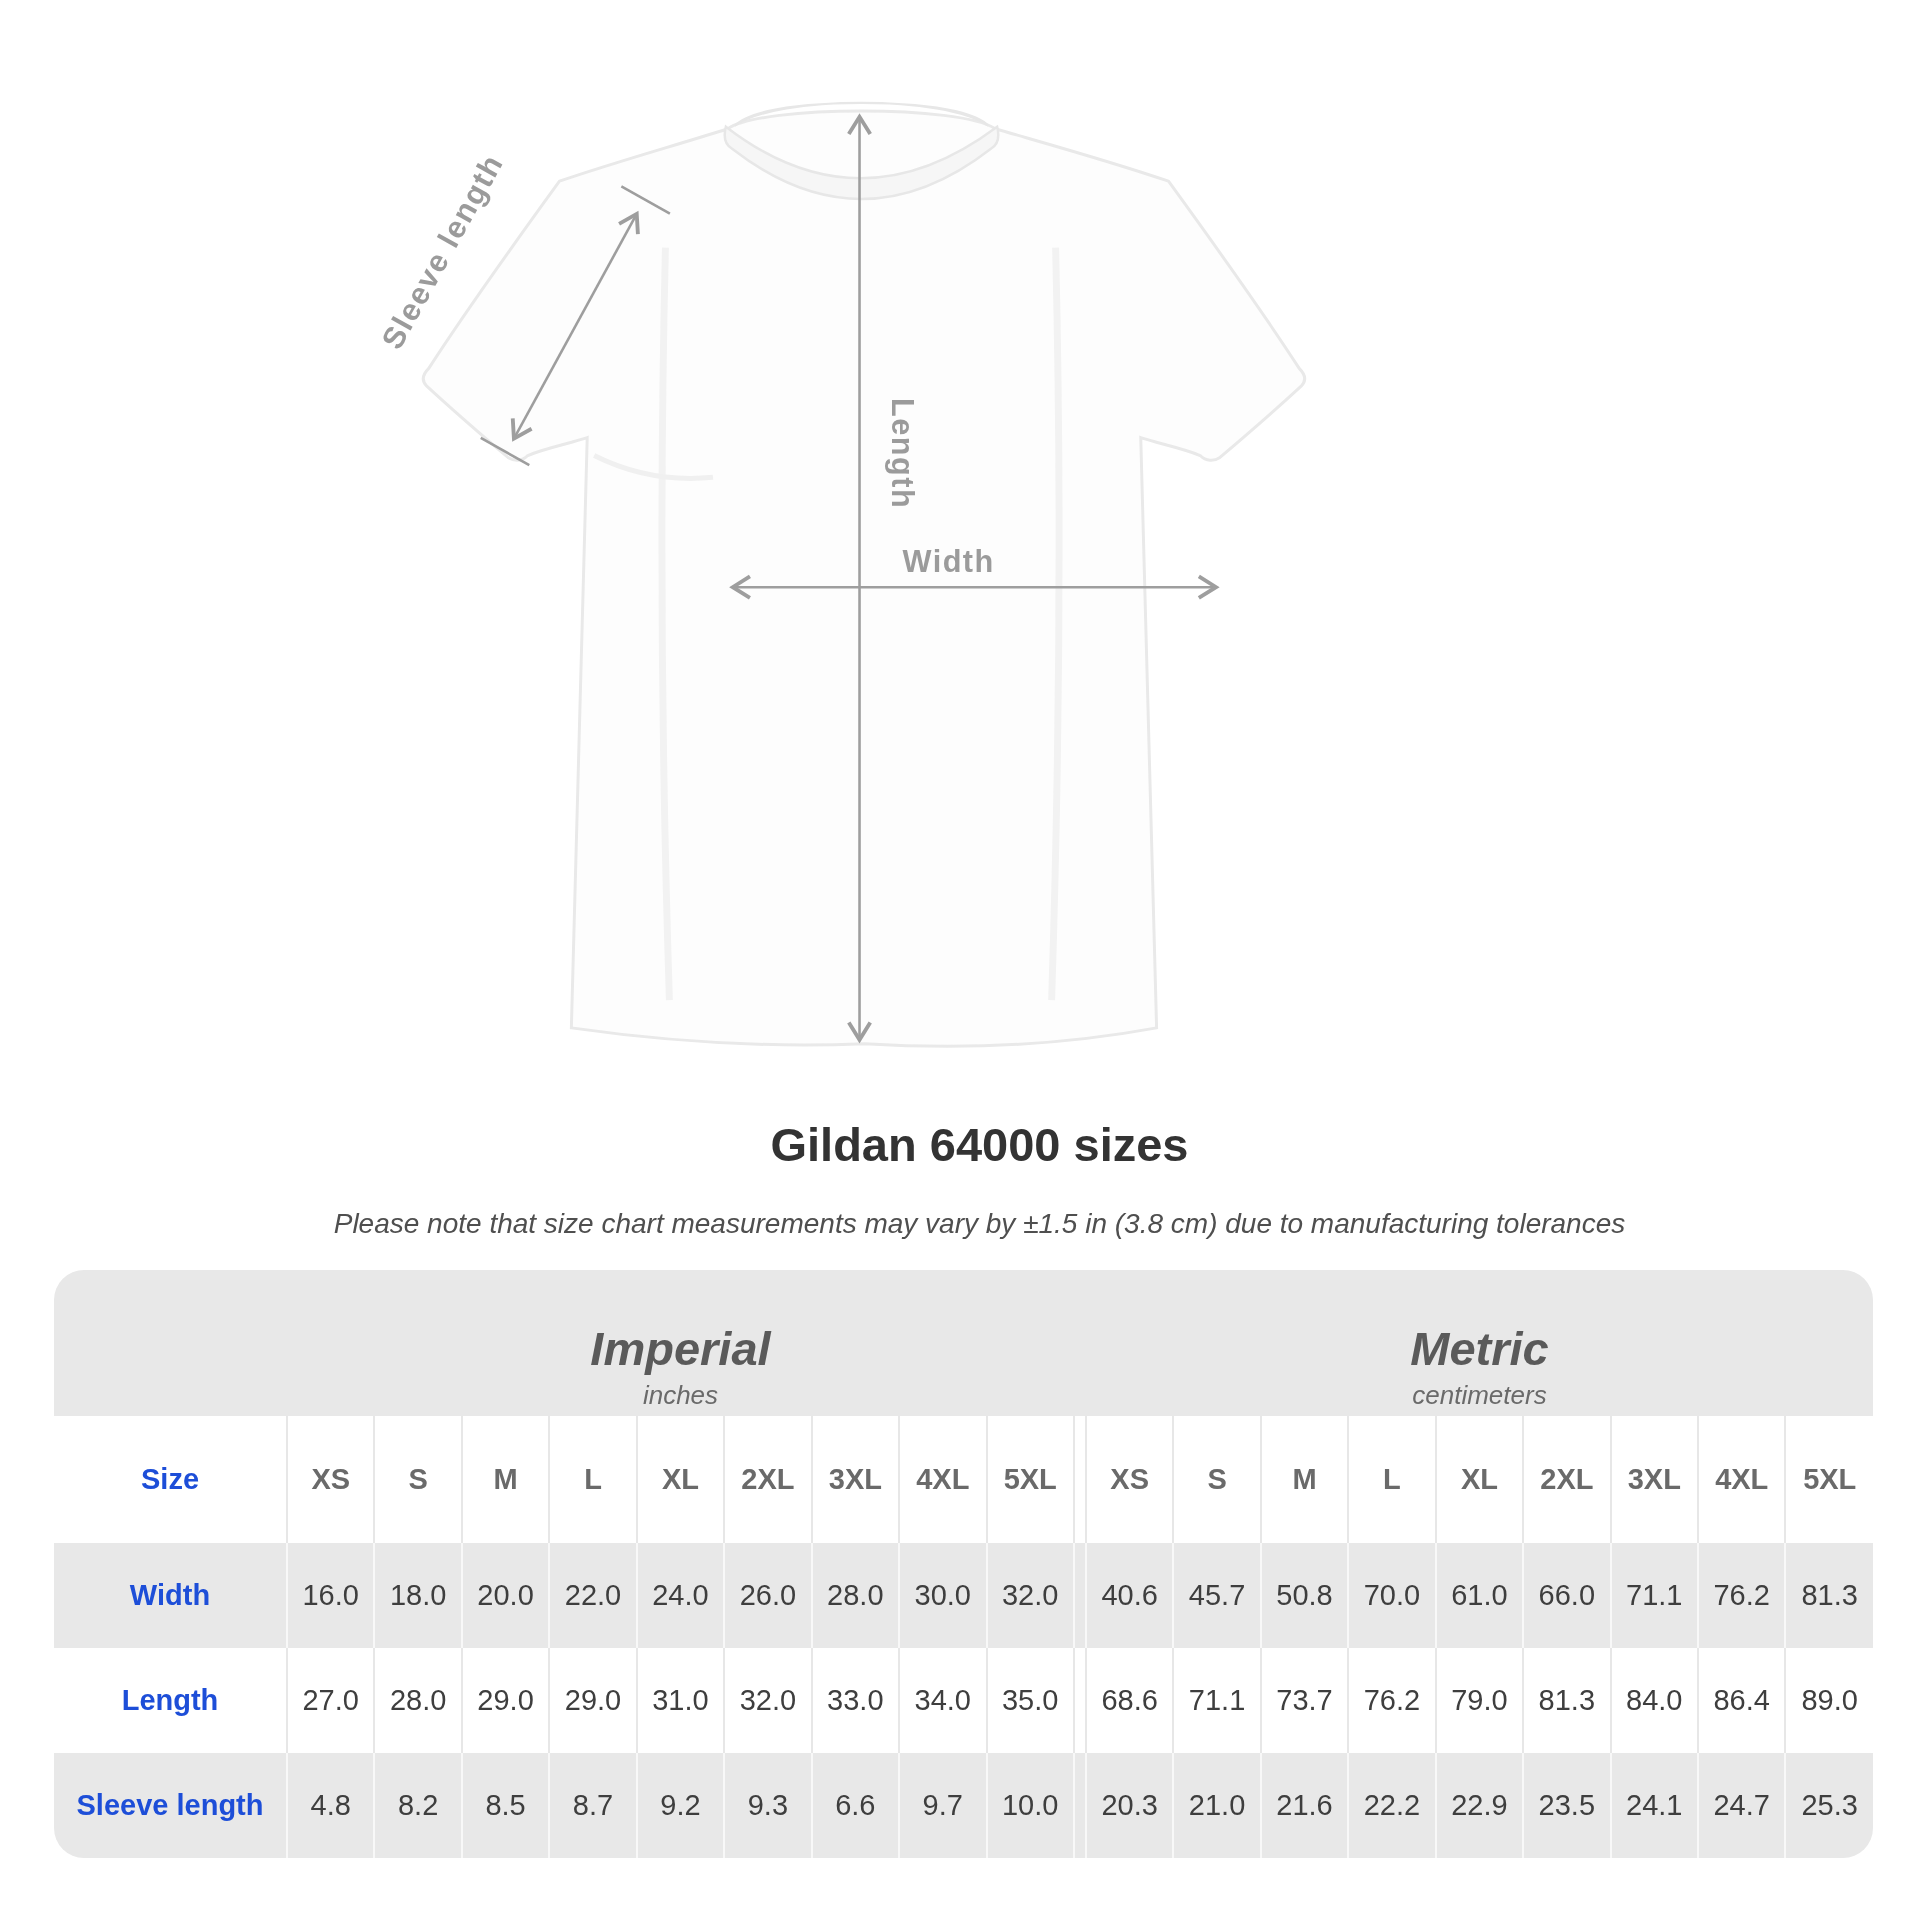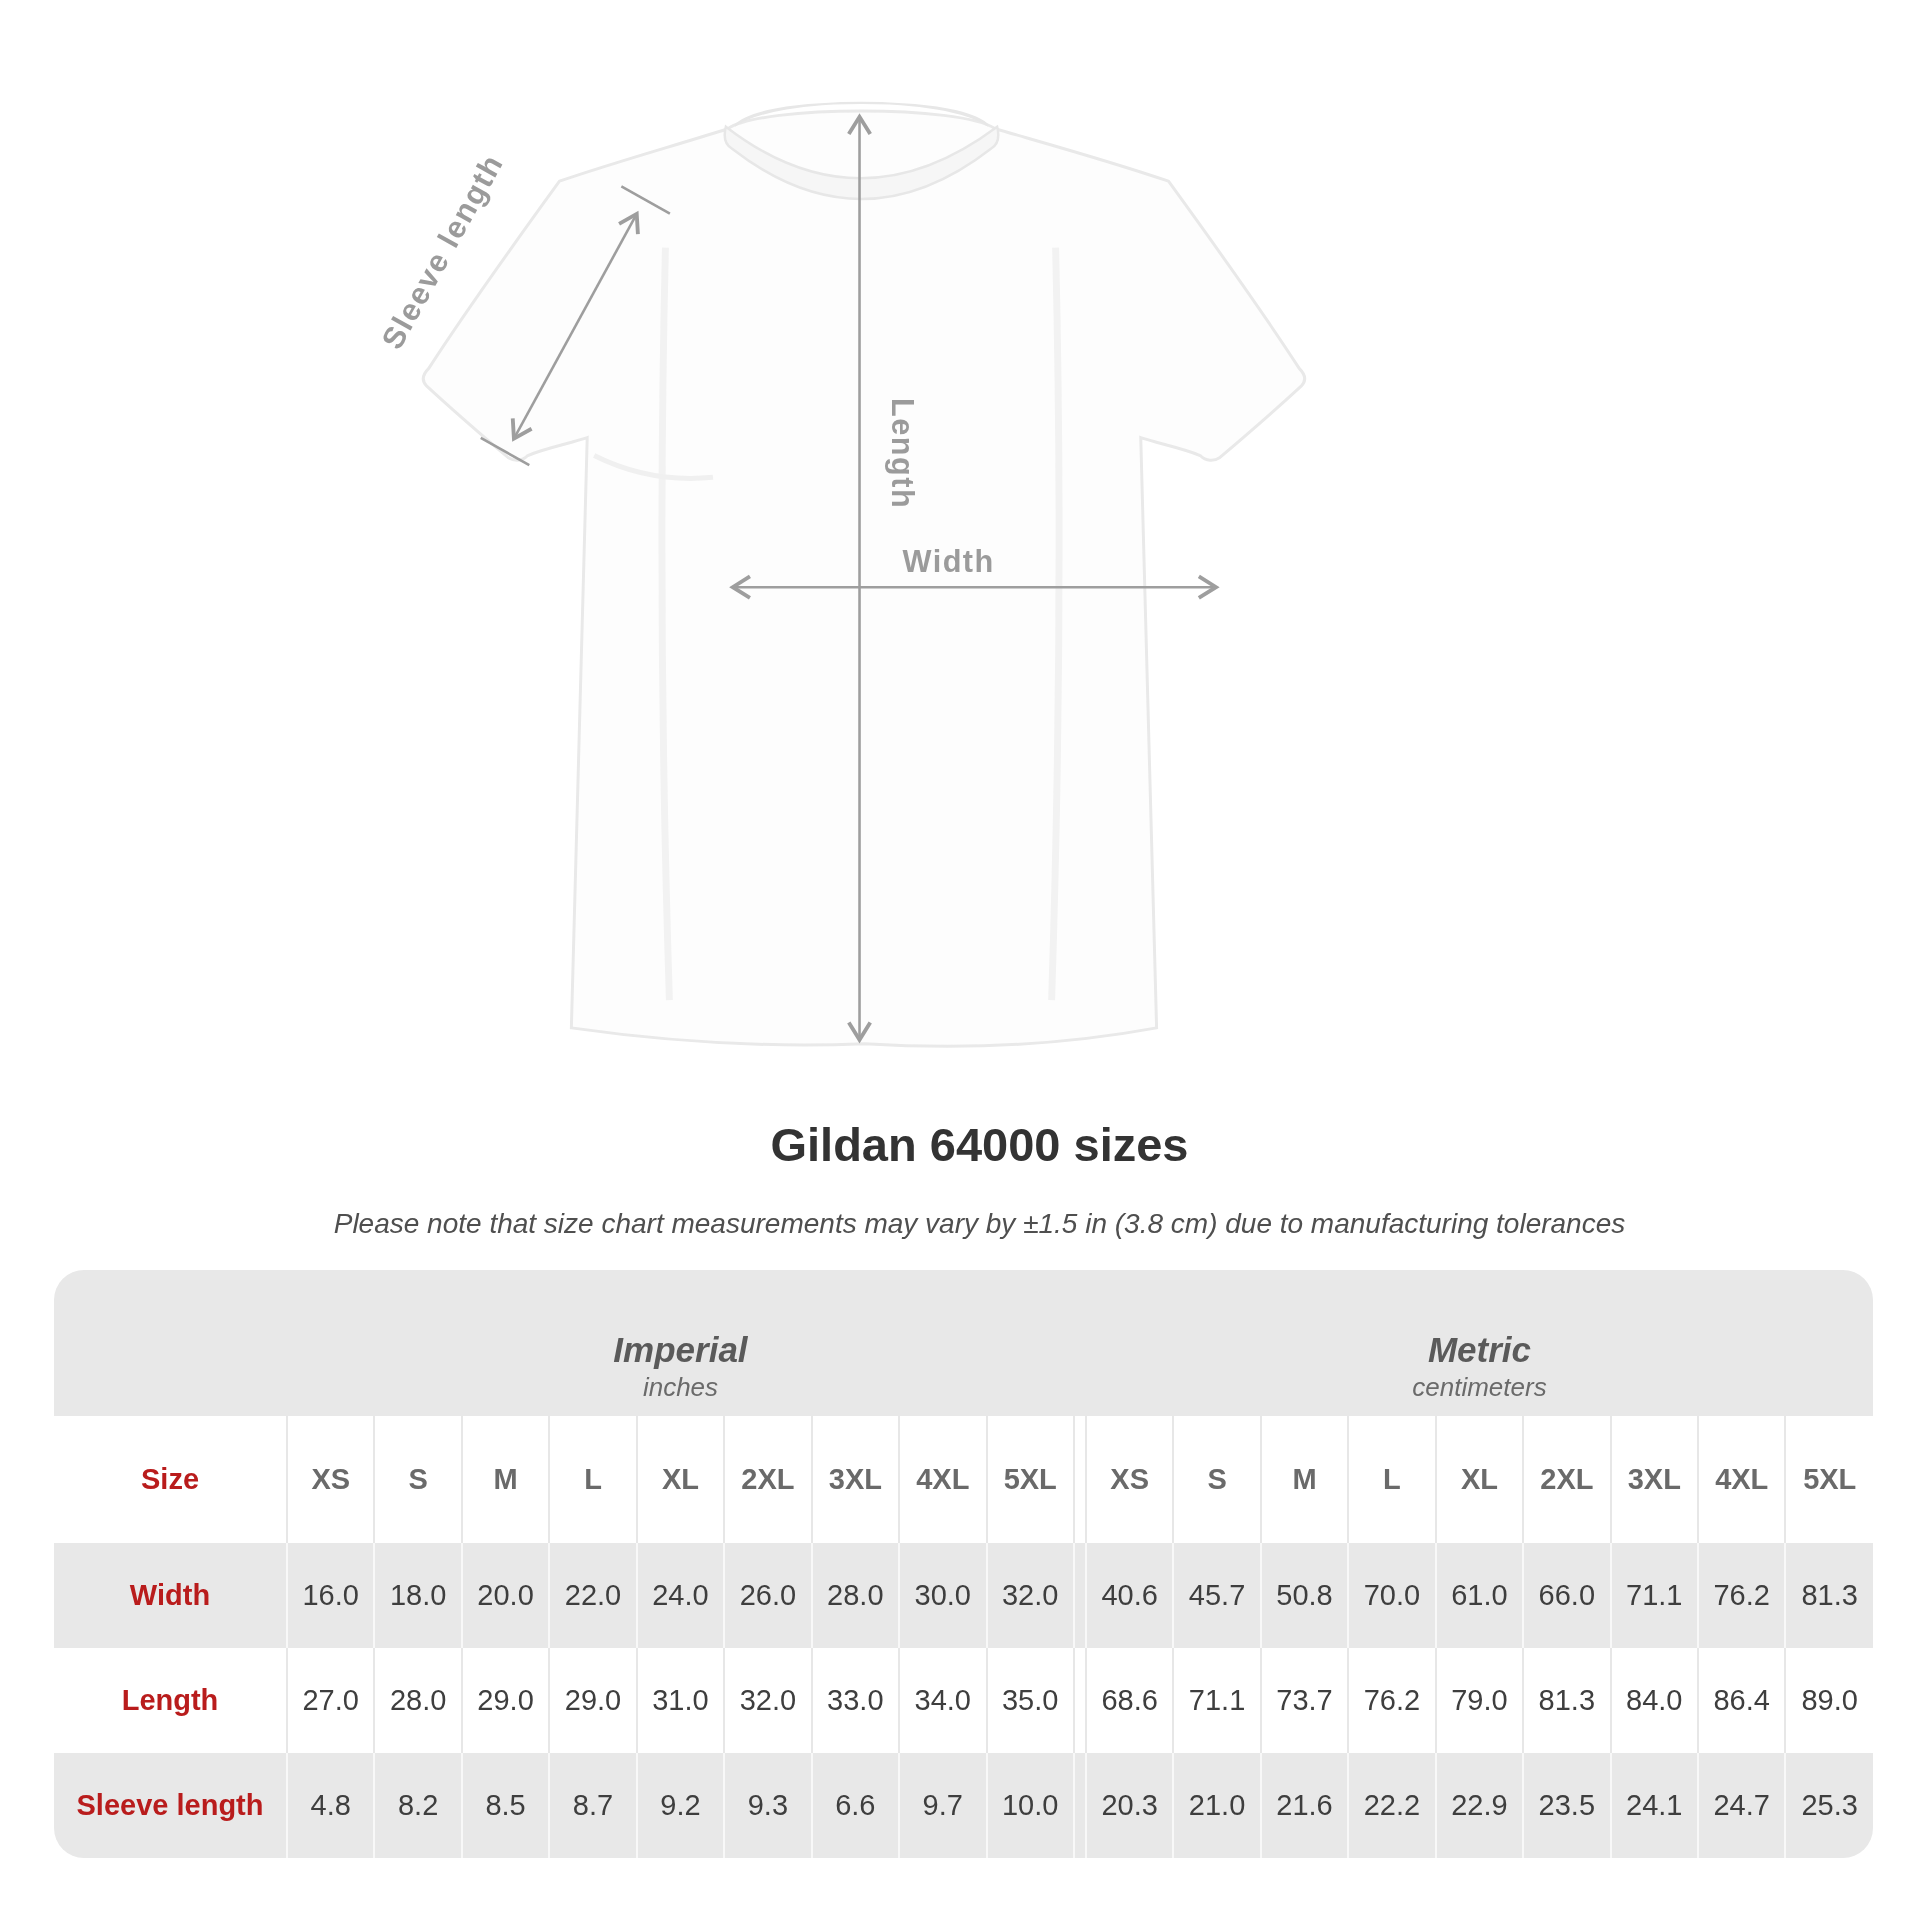--- a/index.html
+++ b/index.html
@@ -23,27 +23,27 @@
   
   .table-wrap{
     position:absolute;left:54px;top:1270px;width:1819px;
     border-radius:30px;overflow:hidden;background:#ffffff;
   }
   table{border-collapse:collapse;width:100%;table-layout:fixed;}
   col.c-label{width:233px;}
   col.c-div{width:12px;}
   td{text-align:center;vertical-align:middle;padding:0;}
   tr.group-row td{background:#e8e8e8;border:none;height:146px;}
-  tr.group-row .g-label{font-size:35px;font-weight:bold;font-style:italic;color:#5a5a5a;line-height:1.25;margin-top:47px;}
+  tr.group-row .g-label{font-size:47px;font-weight:bold;font-style:italic;color:#5a5a5a;line-height:1.25;margin-top:47px;}
   tr.group-row .g-unit{font-size:26px;font-style:italic;color:#6a6a6a;line-height:1.3;}
   tr.head-row td{height:127px;background:#ffffff;}
   tr.data-row td{height:105px;}
   tr.shaded td{background:#e8e8e8;}
   tr.plain td{background:#ffffff;}
-  td.row-label{font-weight:bold;color:#b91c1c;font-size:29px;}
+  td.row-label{font-weight:bold;color:#1d4ed8;font-size:29px;}
   td.size-head{font-weight:bold;color:#6a6a6a;font-size:29px;}
   td.value{color:#3e3e3e;font-size:29px;}
   tr.plain td + td{border-left:2px solid #e7e7e7;}
   tr.shaded td + td{border-left:2px solid #f8f8f8;}
   tr.group-row td + td{border-left:none;}
   td.divider{padding:0;}
 </style>
 </head>
 <body>
 

